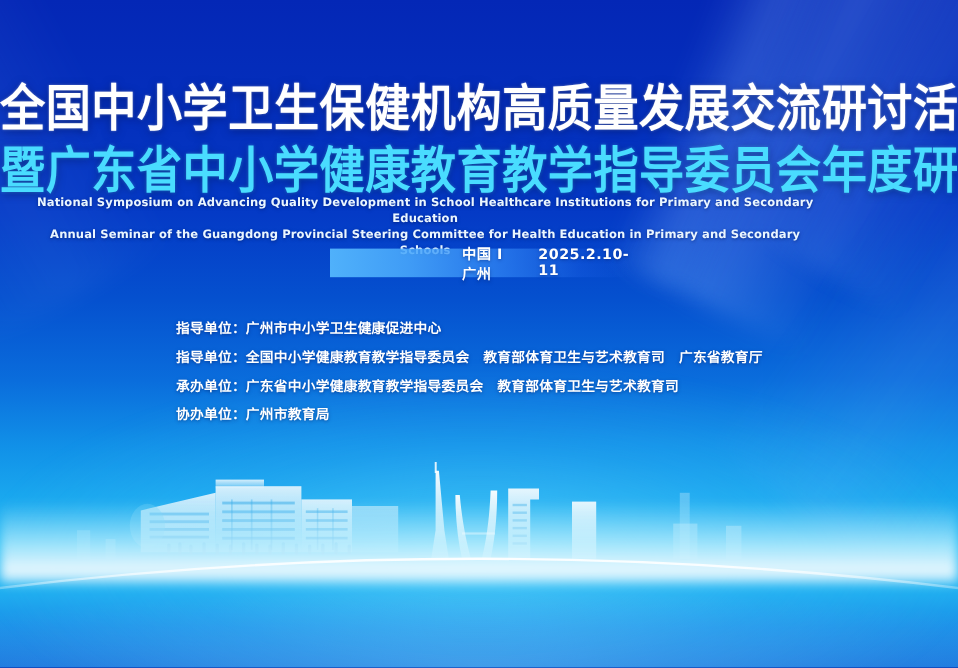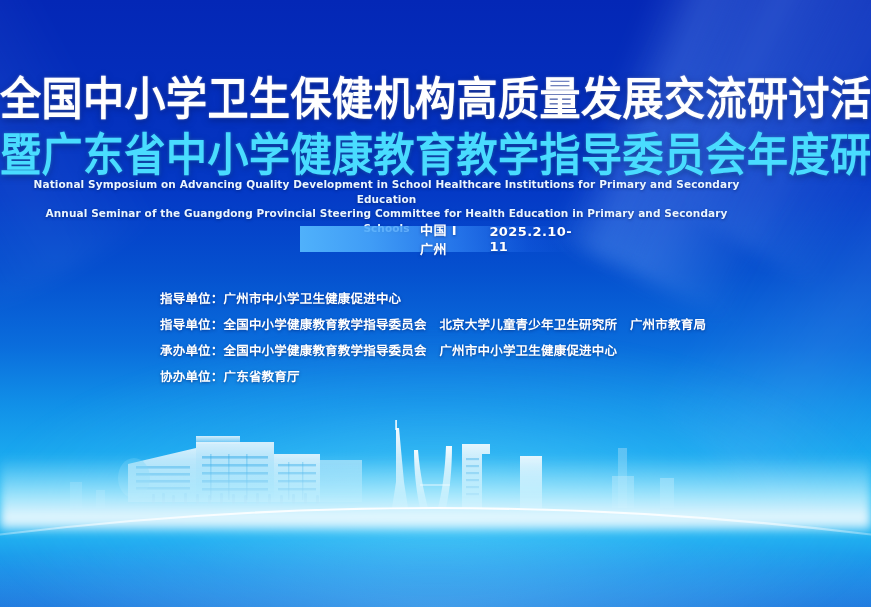--- a/index.html
+++ b/index.html
@@ -167,29 +167,29 @@
     </div>
   </div>
 
   <div class="orgs">
     <div class="org-row">
       <span class="org-label">指导单位：</span>
       <span class="org-value">广州市中小学卫生健康促进中心</span>
     </div>
     <div class="org-row">
       <span class="org-label">指导单位：</span>
-      <span class="org-value">全国中小学健康教育教学指导委员会　北京大学儿童青少年卫生研究所　广州市教育局</span>
+      <span class="org-value">全国中小学健康教育教学指导委员会　教育部体育卫生与艺术教育司　广东省教育厅</span>
     </div>
     <div class="org-row">
       <span class="org-label">承办单位：</span>
-      <span class="org-value">全国中小学健康教育教学指导委员会　广州市中小学卫生健康促进中心</span>
+      <span class="org-value">广东省中小学健康教育教学指导委员会　教育部体育卫生与艺术教育司</span>
     </div>
     <div class="org-row">
       <span class="org-label">协办单位：</span>
-      <span class="org-value">广东省教育厅</span>
+      <span class="org-value">广州市教育局</span>
     </div>
   </div>
 
   <div class="skyline">
     <svg width="871" height="110" viewBox="0 0 871 110">
       <defs>
         <linearGradient id="bldg" x1="0" y1="0" x2="0" y2="1">
           <stop offset="0%" stop-color="#ffffff" stop-opacity=".88"></stop>
           <stop offset="55%" stop-color="#eaf9ff" stop-opacity=".62"></stop>
           <stop offset="100%" stop-color="#ffffff" stop-opacity=".18"></stop>

